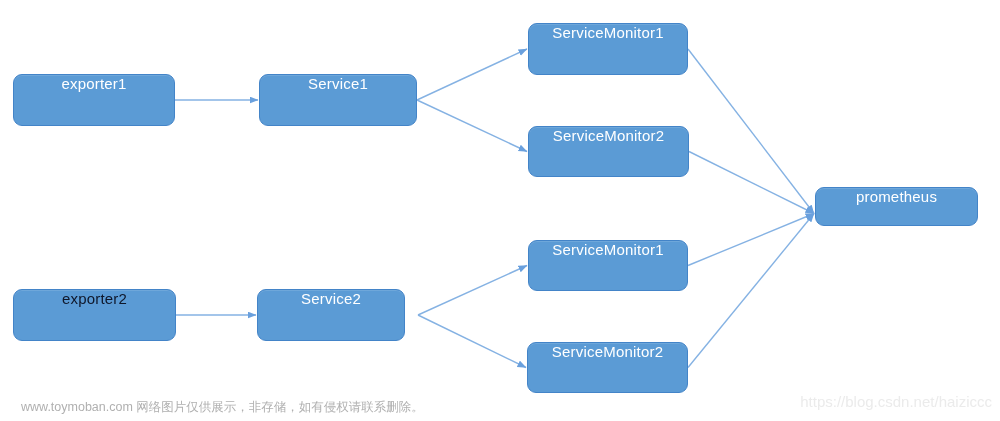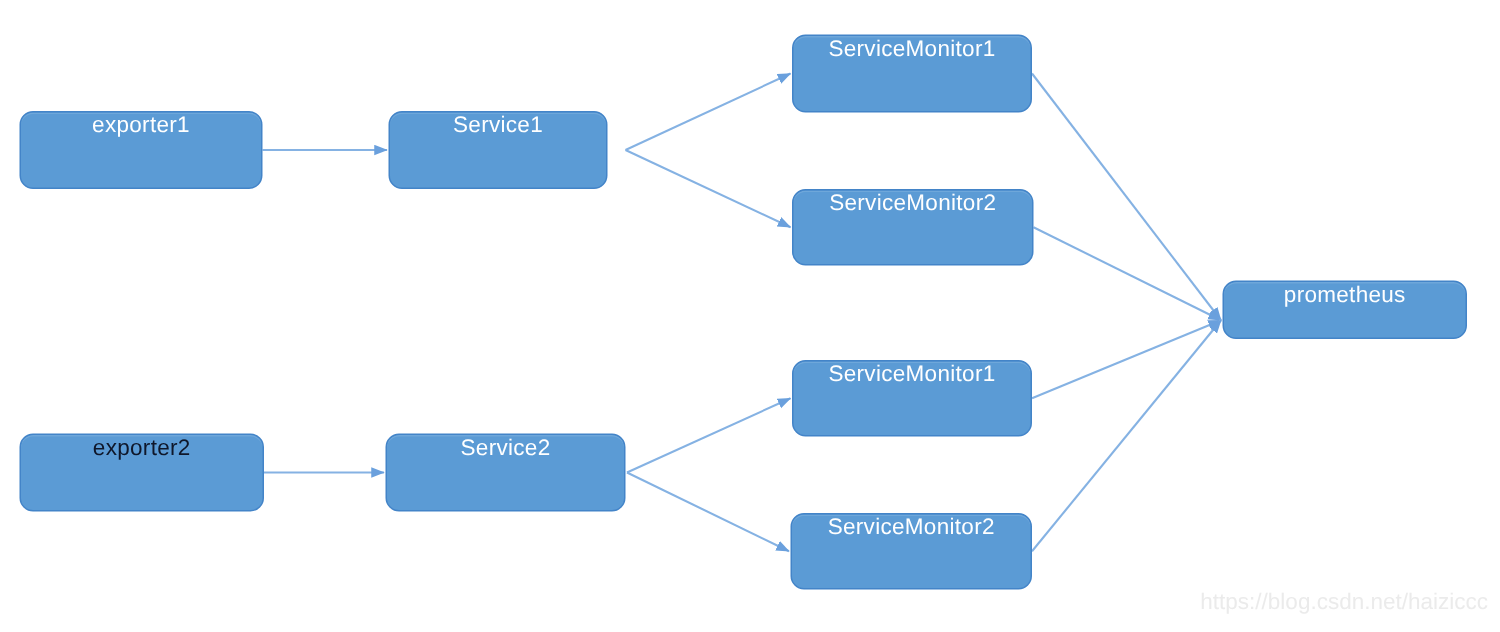--- a/index.html
+++ b/index.html
@@ -75,39 +75,40 @@
         <line x1="688" y1="49" x2="814" y2="213.5" stroke="#85b2e3" stroke-width="1.4" marker-end="url(#arrowhead)"></line>
         <line x1="689" y1="151.5" x2="814" y2="213.5" stroke="#85b2e3" stroke-width="1.4" marker-end="url(#arrowhead)"></line>
         <line x1="688" y1="265.5" x2="814" y2="213.5" stroke="#85b2e3" stroke-width="1.4" marker-end="url(#arrowhead)"></line>
         <line x1="688" y1="367.5" x2="814" y2="213.5" stroke="#85b2e3" stroke-width="1.4" marker-end="url(#arrowhead)"></line>
       </g>
   </svg>
   <div id="nodes">
       <div class="node" style="left: 13px; top: 74px; width: 162px; height: 52px; background: rgb(91, 155, 213); border: 1px solid rgb(67, 132, 200); color: rgb(255, 255, 255);">
         <span class="node-label">exporter1</span>
       </div>
-      <div class="node" style="left: 259px; top: 74px; width: 146px; height: 52px; background: rgb(91, 155, 213); border: 1px solid rgb(67, 132, 200); color: rgb(255, 255, 255);">
+      <div class="node" style="left: 259px; top: 74px; width: 158px; height: 52px; background: rgb(91, 155, 213); border: 1px solid rgb(67, 132, 200); color: rgb(255, 255, 255);">
         <span class="node-label">Service1</span>
       </div>
       <div class="node" style="left: 528px; top: 23px; width: 160px; height: 52px; background: rgb(91, 155, 213); border: 1px solid rgb(67, 132, 200); color: rgb(255, 255, 255);">
         <span class="node-label">ServiceMonitor1</span>
       </div>
       <div class="node" style="left: 528px; top: 126px; width: 161px; height: 51px; background: rgb(91, 155, 213); border: 1px solid rgb(67, 132, 200); color: rgb(255, 255, 255);">
         <span class="node-label">ServiceMonitor2</span>
       </div>
       <div class="node" style="left: 13px; top: 289px; width: 163px; height: 52px; background: rgb(91, 155, 213); border: 1px solid rgb(67, 132, 200); color: #0f172a;">
         <span class="node-label">exporter2</span>
       </div>
-      <div class="node" style="left: 257px; top: 289px; width: 160px; height: 52px; background: rgb(91, 155, 213); border: 1px solid rgb(67, 132, 200); color: rgb(255, 255, 255);">
+      <div class="node" style="left: 257px; top: 289px; width: 148px; height: 52px; background: rgb(91, 155, 213); border: 1px solid rgb(67, 132, 200); color: rgb(255, 255, 255);">
         <span class="node-label">Service2</span>
       </div>
       <div class="node" style="left: 528px; top: 240px; width: 160px; height: 51px; background: rgb(91, 155, 213); border: 1px solid rgb(67, 132, 200); color: rgb(255, 255, 255);">
         <span class="node-label">ServiceMonitor1</span>
       </div>
       <div class="node" style="left: 527px; top: 342px; width: 161px; height: 51px; background: rgb(91, 155, 213); border: 1px solid rgb(67, 132, 200); color: rgb(255, 255, 255);">
         <span class="node-label">ServiceMonitor2</span>
       </div>
       <div class="node" style="left: 815px; top: 187px; width: 163px; height: 39px; background: rgb(91, 155, 213); border: 1px solid rgb(67, 132, 200); color: rgb(255, 255, 255);">
         <span class="node-label">prometheus</span>
       </div>
     </div>
+  <div class="wm-left">www.toymoban.com 网络图片仅供展示，非存储，如有侵权请联系删除。</div>
   <div class="wm-right">https://blog.csdn.net/haiziccc</div>
 </div>
 
 </body></html>

